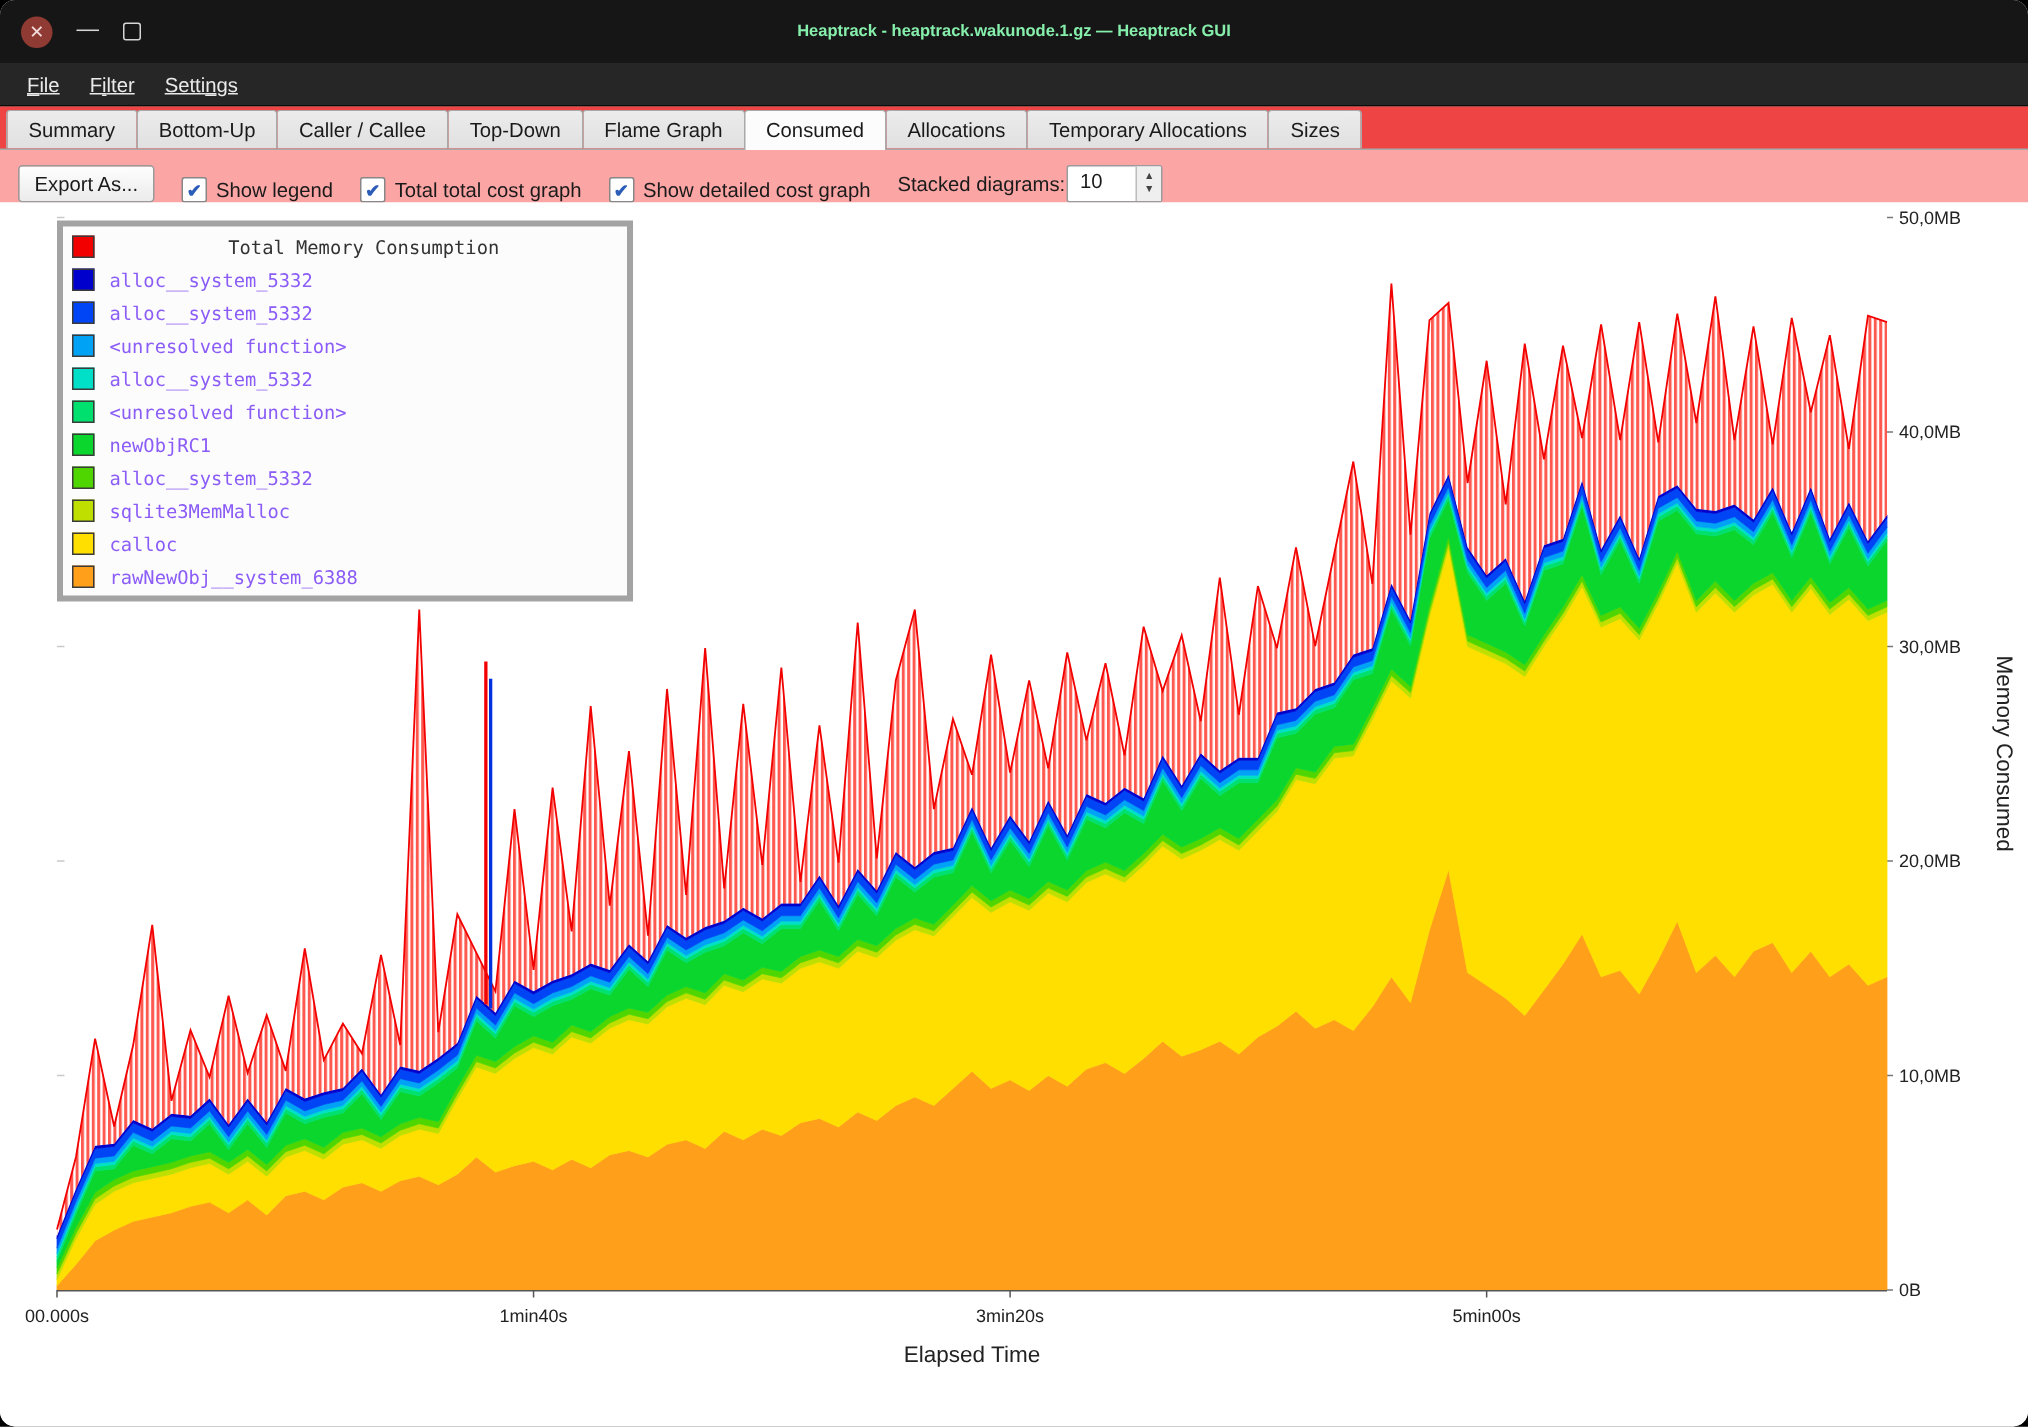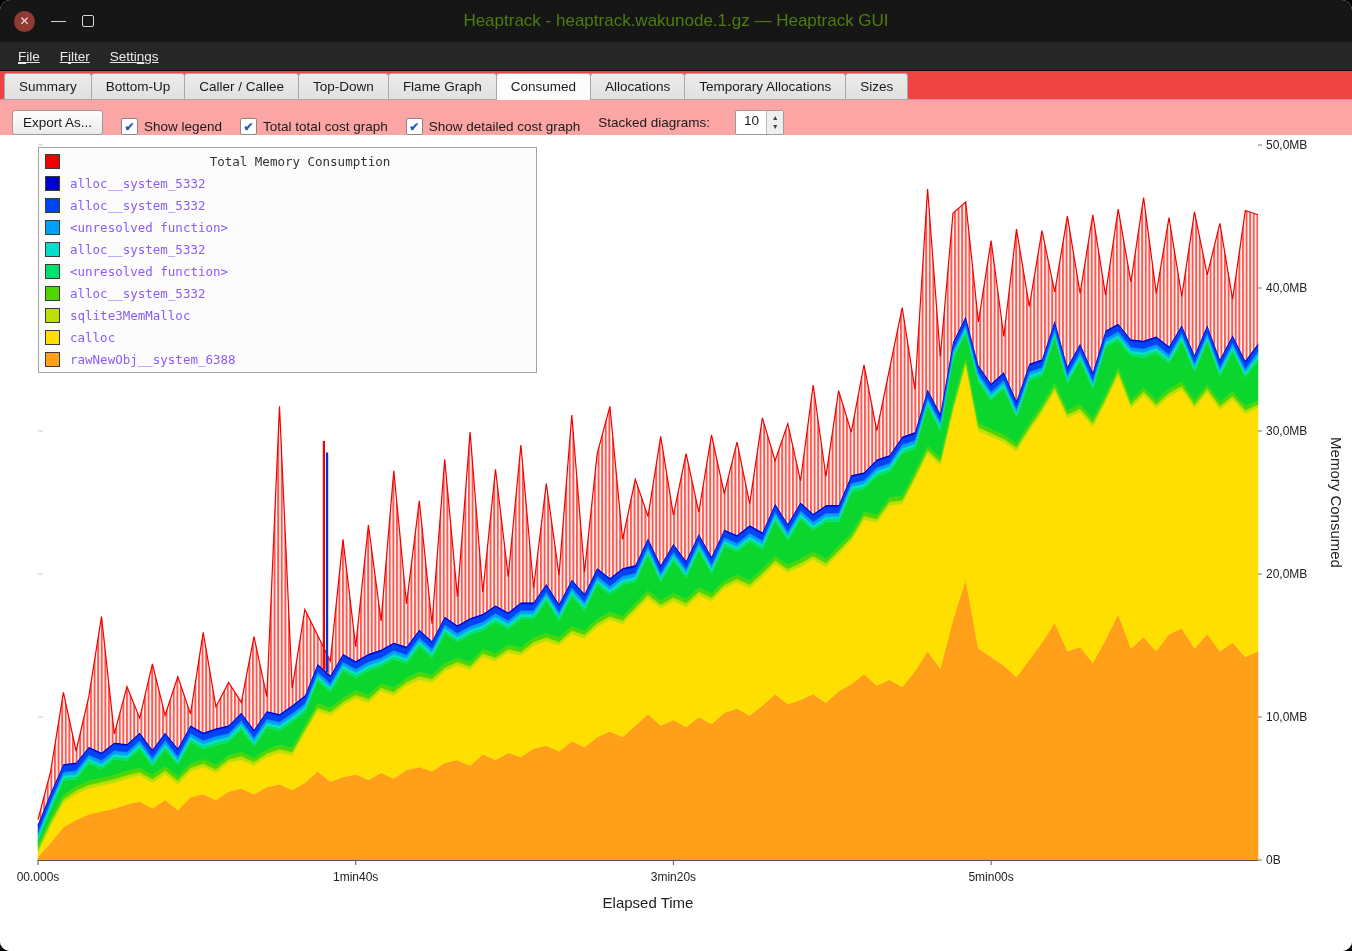--- a/index.html
+++ b/index.html
@@ -5,52 +5,52 @@
   html,body{margin:0;padding:0;background:#000;width:1352px;height:951px;overflow:hidden;}
   .window{position:absolute;inset:0;border-radius:10px;overflow:hidden;background:#fcfcfc;
           font-family:"Liberation Sans",sans-serif;color:#1a1a1a;}
   
   .titlebar{height:42px;background:#161616;position:relative;display:flex;align-items:center;justify-content:center;}
   .win-controls{position:absolute;left:14px;top:0;height:42px;display:flex;align-items:center;gap:16px;}
   .btn-close{width:21px;height:21px;border-radius:50%;background:#8f3a32;display:flex;align-items:center;justify-content:center;
              color:#f2dcdc;font-size:12px;line-height:1;}
   .glyph-min{color:#d6d6d6;font-size:15px;line-height:1;margin-top:-4px;}
   .glyph-max{width:10px;height:10px;border:1.5px solid #d6d6d6;border-radius:2px;}
-  .title-text{color:#4d7c0f;font-weight:normal;font-size:17px;}
+  .title-text{color:#86efac;font-weight:bold;font-size:11px;}
   
   .menubar{height:28px;background:#262626;border-bottom:1px solid #0b0b0b;display:flex;align-items:center;padding-left:8px;}
   .menu-item{color:#eaeaea;font-size:13.5px;padding:4px 10px;cursor:default;text-decoration:underline;}
   .menu-item u{text-decoration:underline;text-underline-offset:2px;}
   
   .tabbar{height:28px;background:#ef4444;display:flex;align-items:flex-end;padding:0 0 0 4px;border-bottom:1px solid #a9a9a9;}
   .tab{font-size:13.5px;padding:5px 14px 5px 14px;background:linear-gradient(#ececec,#e0e0e0);
        border:1px solid #a9a9a9;border-bottom:none;border-radius:3px 3px 0 0;margin-right:-1px;color:#1a1a1a;white-space:nowrap;}
   .tab.active{background:#fcfcfc;position:relative;z-index:2;margin-bottom:-1px;padding-bottom:6px;}
   
   .toolbar{height:35px;background:#fca5a5;display:flex;align-items:flex-end;gap:18px;padding:0 12px;}
   .export-btn{border:1px solid #9b9b9b;border-radius:3px;background:linear-gradient(#fefefe,#ebebeb);
               padding:4px 10px;font-size:13.5px;color:#1a1a1a;}
   .cb{display:flex;align-items:center;gap:6px;font-size:13.5px;}
   .cb-box{width:15px;height:15px;border:1px solid #878787;border-radius:2px;background:#fff;
           display:flex;align-items:center;justify-content:center;}
   .cb-check{color:#2a5cb8;font-size:12px;font-weight:bold;line-height:1;}
-  .spin-row{display:flex;align-items:center;gap:25px;font-size:13.5px;}
+  .spin-row{display:flex;align-items:center;gap:1px;font-size:13.5px;}
   .spin{display:flex;height:23px;border:1px solid #9b9b9b;border-radius:2px;background:#fff;align-items:stretch;}
-  .spin-val{padding:2px 7px 0 7px;min-width:16px;text-align:right;font-size:13.5px;}
+  .spin-val{padding:2px 22px 0 7px;min-width:16px;text-align:right;font-size:13.5px;}
   .spin-btns{width:16px;border-left:1px solid #bdbdbd;background:#efefef;display:flex;flex-direction:column;
              align-items:center;justify-content:center;color:#444;}
   .spin-btns span{font-size:7px;line-height:1.25;}
   
   .chart{position:relative;height:820px;background:#ffffff;}
   .chart svg{position:absolute;inset:0;}
   .chart svg text{fill:#222;}
   .chart svg .tick{font:12px "Liberation Sans",sans-serif;}
   .chart svg .axis-title{font:15px "Liberation Sans",sans-serif;}
-  .legend{position:absolute;left:38px;top:12px;width:499px;background:rgba(252,252,252,0.9);
-          border:1px solid #a3a3a3;padding:2px 6px;box-sizing:border-box;}
+  .legend{position:absolute;left:38px;top:12px;width:384px;background:rgba(252,252,252,0.9);
+          border:4px solid #a3a3a3;padding:2px 6px;box-sizing:border-box;}
   .legend-row{display:flex;align-items:center;height:22px;gap:10px;}
   .legend-swatch{width:15px;height:15px;border:1px solid #3a3a3a;flex:none;box-sizing:border-box;}
   .legend-label{font-family:"DejaVu Sans Mono",monospace;font-size:12.5px;color:#8b5cf6;white-space:pre;}
   .legend-title-label{flex:1;text-align:center;color:#333;}
 </style>
 </head>
 <body>
 
 <div class="window">
 
@@ -190,20 +190,24 @@
         </div>
         <div class="legend-row">
           <span class="legend-swatch" style="background: rgb(0, 224, 200);"></span>
           <span class="legend-label">alloc__system_5332</span>
         </div>
         <div class="legend-row">
           <span class="legend-swatch" style="background: rgb(0, 224, 110);"></span>
           <span class="legend-label">&lt;unresolved function&gt;</span>
         </div>
         <div class="legend-row">
+          <span class="legend-swatch" style="background: rgb(10, 214, 46);"></span>
+          <span class="legend-label">newObjRC1</span>
+        </div>
+        <div class="legend-row">
           <span class="legend-swatch" style="background: rgb(79, 214, 0);"></span>
           <span class="legend-label">alloc__system_5332</span>
         </div>
         <div class="legend-row">
           <span class="legend-swatch" style="background: rgb(191, 223, 0);"></span>
           <span class="legend-label">sqlite3MemMalloc</span>
         </div>
         <div class="legend-row">
           <span class="legend-swatch" style="background: rgb(255, 223, 0);"></span>
           <span class="legend-label">calloc</span>

